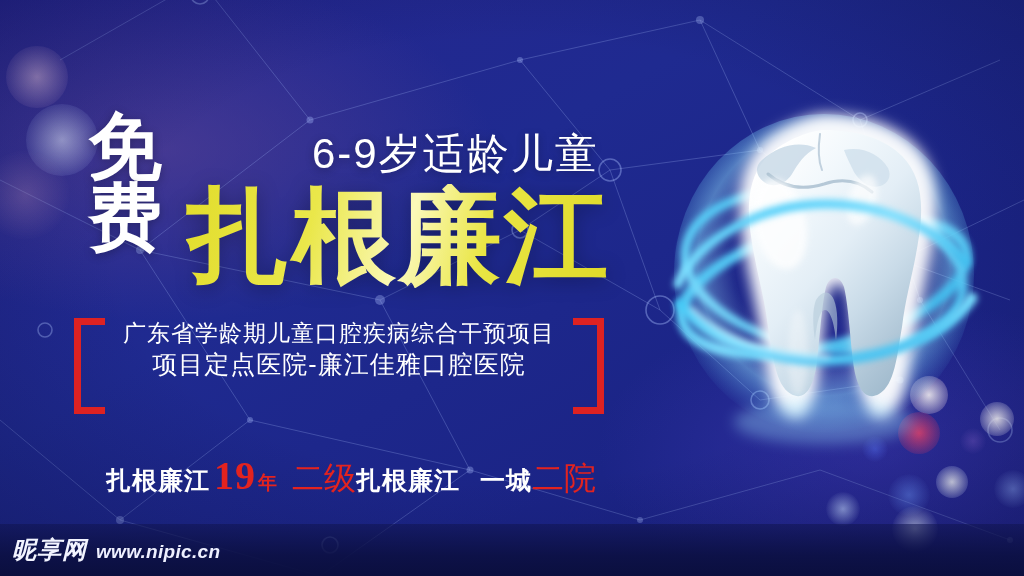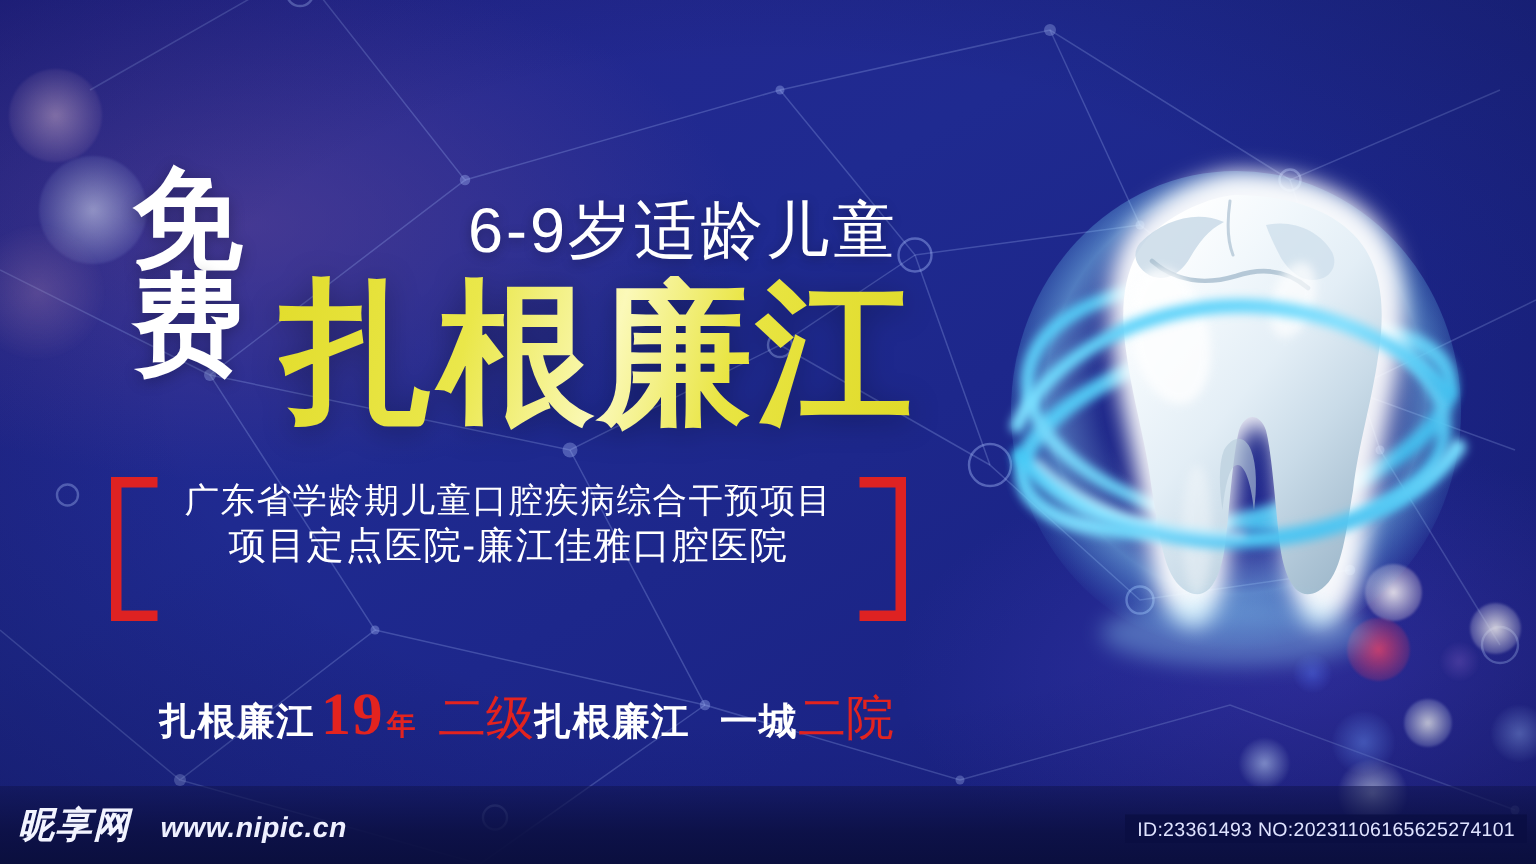--- a/index.html
+++ b/index.html
@@ -73,21 +73,21 @@
   .tagline .big-red{color:#e3231f;font-size:32px;font-weight:400;letter-spacing:0;}
   .tagline .sp{display:inline-block;width:20px;}
 
   
   .tooth-wrap{position:absolute;left:648px;top:104px;width:352px;height:356px;}
   .tooth-wrap svg{width:100%;height:100%;display:block;overflow:visible;}
 
   
   .footer{position:absolute;left:0;bottom:0;width:1024px;height:52px;
     background:linear-gradient(180deg,rgba(16,20,80,.55) 0%, rgba(12,16,68,.92) 60%, rgba(10,14,60,.96) 100%);}
-  .wm{position:absolute;left:12px;bottom:10px;display:flex;align-items:baseline;gap:20px;}
+  .wm{position:absolute;left:12px;bottom:10px;display:flex;align-items:baseline;gap:9px;}
   .wm .cn{color:#f2f4ff;font-size:24px;font-weight:900;font-style:italic;letter-spacing:1px;
     font-family:"Liberation Sans","DejaVu Sans",sans-serif;}
   .wm .url{color:#eef0ff;font-size:19px;font-style:italic;font-weight:700;letter-spacing:.3px;}
   .idbox{position:absolute;right:6px;bottom:14px;background:rgba(10,14,66,.75);
     padding:2px 8px;color:#dfe3ff;font-size:13px;letter-spacing:.2px;white-space:nowrap;}
 </style>
 </head>
 <body>
 
 <div class="stage">
@@ -262,16 +262,15 @@
       <span class="big-red">二院</span>
     </div>
 
   </div>
 
   <div class="footer">
     <div class="wm">
       <span class="cn">昵享网</span>
       <span class="url">www.nipic.cn</span>
     </div>
-    <div class="idbox">ID:23361493 NO:20231106165625274101</div>
   </div>
 
 </div>
 
 </body></html>

